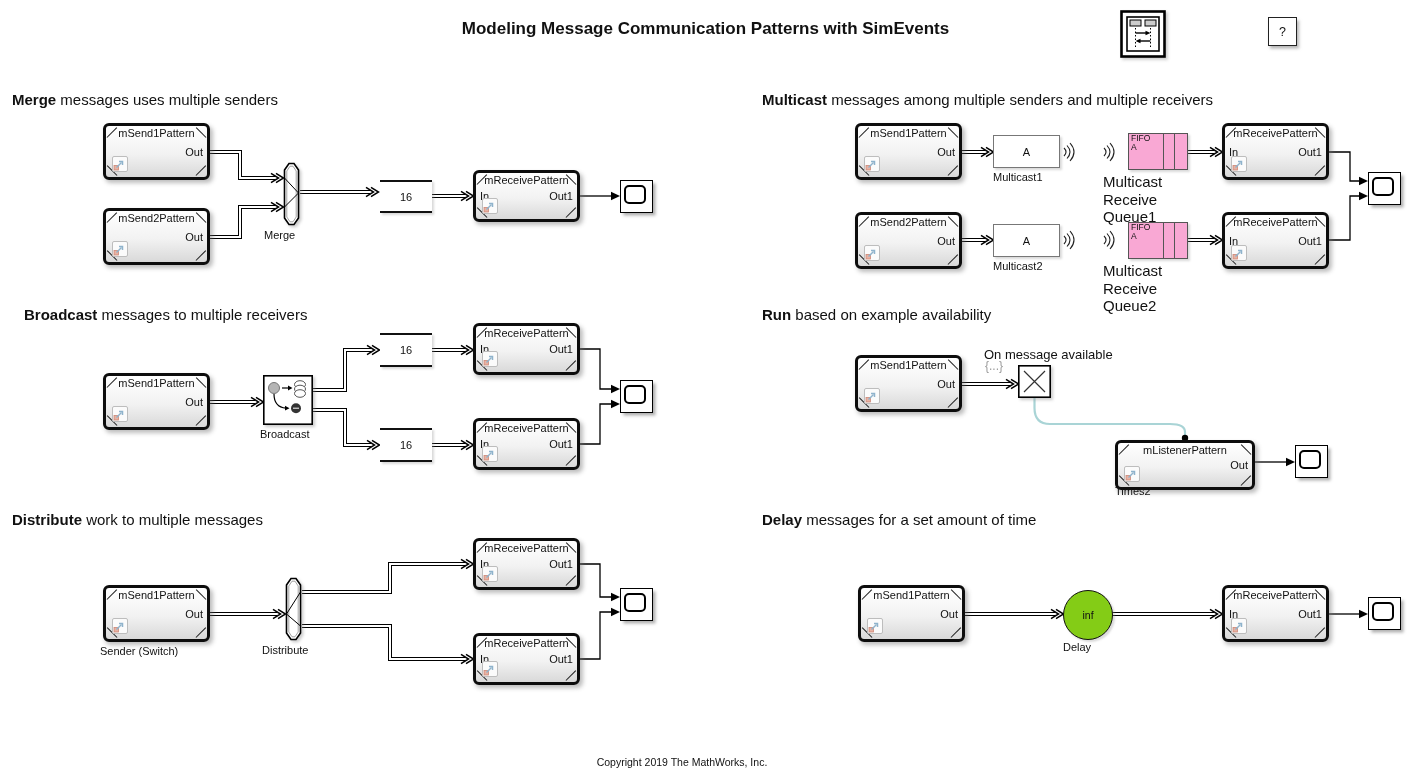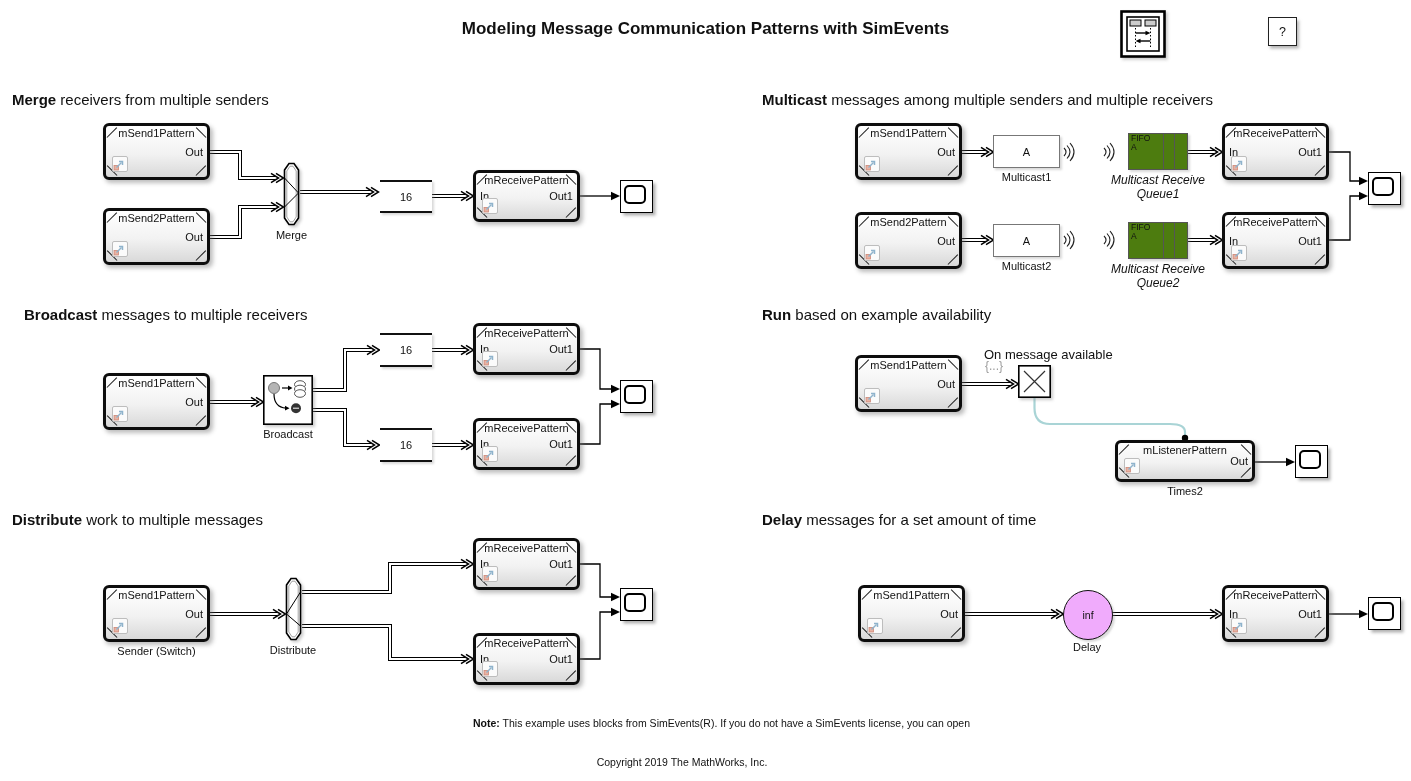--- a/index.html
+++ b/index.html
@@ -16,36 +16,36 @@
       box-shadow:2.5px 3px 4px rgba(110,110,110,.45);z-index:3;}
   .ss-title{position:absolute;top:1px;left:0;right:0;text-align:center;font-size:11px;}
   .pl{position:absolute;left:4px;top:50%;transform:translateY(-50%);font-size:11px;}
   .pr{position:absolute;right:4px;top:50%;transform:translateY(-50%);font-size:11px;}
   .nc{position:absolute;width:14px;height:1.4px;background:#1a1a1a;}
   .nc.tl{left:-1px;top:6px;transform:rotate(-45deg);}
   .nc.tr{right:-1px;top:6px;transform:rotate(45deg);}
   .nc.bl{left:-1px;bottom:6px;transform:rotate(45deg);}
   .nc.br{right:-1px;bottom:6px;transform:rotate(-45deg);}
   .badge{position:absolute;left:6px;bottom:5px;width:14px;height:14px;border:1px solid #bdbdbd;border-radius:2px;background:#fbfbfb;}
-  .blabel{position:absolute;font-size:11px;text-align:center;z-index:3;}
-  .blabel.sm{font-size:12px;line-height:1.18;font-style:italic;}
+  .blabel{position:absolute;font-size:11px;text-align:left;z-index:3;}
+  .blabel.sm{font-size:15px;line-height:1.18;}
   .equeue{position:absolute;border-top:2px solid #111;border-bottom:2px solid #111;background:#fff;
       display:flex;align-items:center;justify-content:center;font-size:11px;box-sizing:border-box;
       box-shadow:2px 2px 2px rgba(150,150,150,.35);z-index:3;}
   .abox{position:absolute;border:1.2px solid #777;background:#fff;display:flex;align-items:center;justify-content:center;
       font-size:11px;box-sizing:border-box;box-shadow:2px 2px 2px rgba(150,150,150,.35);z-index:3;}
-  .fifoq{position:absolute;border:1.2px solid #555;background:#4d7c0f;box-sizing:border-box;
+  .fifoq{position:absolute;border:1.2px solid #555;background:#f9a8d4;box-sizing:border-box;
       box-shadow:2px 2px 2px rgba(150,150,150,.35);z-index:3;padding-left:38px;}
   .fifoq .tag{position:absolute;left:2px;top:0;font-size:8.5px;line-height:1.1;}
   .fifoq .vl{position:absolute;top:0;bottom:0;width:1.2px;background:#555;}
   .scope{position:absolute;border:1.6px solid #000;background:#fff;box-sizing:border-box;
       box-shadow:2.5px 2.5px 3px rgba(110,110,110,.55);z-index:3;}
   .scope .scr{position:absolute;left:3px;top:4px;right:6px;bottom:8px;border:2px solid #000;border-radius:5px;}
   .icn{position:absolute;z-index:3;filter:drop-shadow(2px 2px 1.5px rgba(140,140,140,.45));}
-  .circle{position:absolute;border:1.4px solid #111;border-radius:50%;background:#f0abfc;display:flex;align-items:center;
+  .circle{position:absolute;border:1.4px solid #111;border-radius:50%;background:#84cc16;display:flex;align-items:center;
       justify-content:center;font-size:10.5px;box-shadow:2px 2px 2px rgba(150,150,150,.35);z-index:3;}
   .evtlabel{position:absolute;font-size:13px;z-index:3;white-space:nowrap;}
   .evtbadge{position:absolute;font-size:12px;color:#9c9c9c;z-index:3;}
   .helpbox{position:absolute;border:1.6px solid #222;background:#fff;display:flex;align-items:center;justify-content:center;
       font-size:12.5px;box-shadow:2px 2.5px 3px rgba(120,120,120,.55);z-index:3;}
   .note{position:absolute;font-size:10.5px;line-height:1.4;z-index:2;}
   .copyright{position:absolute;font-size:10.5px;text-align:center;z-index:2;}
 </style>
 </head>
 <body>
@@ -220,21 +220,21 @@
     <path d="M15.5,23 H26" stroke="#000" stroke-width="1.4" fill="none"></path>
       <path d="M25.5,20.7 L30.5,23 L25.5,25.3 Z" fill="#000"></path>
     <path d="M30.5,31 H20" stroke="#000" stroke-width="1.4" fill="none"></path>
       <path d="M20.5,28.7 L15.5,31 L20.5,33.3 Z" fill="#000"></path>
   </svg>
 </div>
 <div class="helpbox" style="left:1268px;top:17px;width:27px;height:27px;">
   <span>?</span>
 </div>
 
-<div class="heading" style="left:12px;top:91px;"><b>Merge</b><span> receivers from multiple senders</span></div>
+<div class="heading" style="left:12px;top:91px;"><b>Merge</b><span> messages uses multiple senders</span></div>
 <div class="heading" style="left:762px;top:91px;"><b>Multicast</b><span> messages among multiple senders and multiple receivers</span></div>
 <div class="heading" style="left:24px;top:306px;"><b>Broadcast</b><span> messages to multiple receivers</span></div>
 <div class="heading" style="left:762px;top:306px;"><b>Run</b><span> based on example availability</span></div>
 <div class="heading" style="left:12px;top:511px;"><b>Distribute</b><span> work to multiple messages</span></div>
 <div class="heading" style="left:762px;top:511px;"><b>Delay</b><span> messages for a set amount of time</span></div>
 
 <div class="ss" style="left:103px;top:123px;width:107px;height:57px;">
   <i class="nc tl"></i>
     <i class="nc tr"></i>
     <i class="nc bl"></i>
@@ -460,21 +460,21 @@
       </svg></div>
 </div>
 <div class="evtlabel" style="left:984px;top:347px;">On message available</div>
 <div class="evtbadge" style="left:985px;top:359px;">{...}</div>
 <div class="icn" style="left:1018px;top:365px;width:33px;height:33px;">
   <svg width="33" height="33" viewBox="0 0 33 33">
     <rect x="0.8" y="0.8" width="31.4" height="31.4" fill="#fff" stroke="#000" stroke-width="1.6"></rect>
     <path d="M6,6 L27,27 M27,6 L6,27" stroke="#333" stroke-width="1.2" fill="none"></path>
   </svg>
 </div>
-<div class="ss" style="left:1115px;top:440px;width:140px;height:42px;">
+<div class="ss" style="left:1115px;top:440px;width:140px;height:50px;">
   <i class="nc tl"></i>
     <i class="nc tr"></i>
     <i class="nc bl"></i>
     <i class="nc br"></i>
   <div class="ss-title">mListenerPattern</div>
   <div class="pr">Out</div>
   <div class="badge"><svg width="12" height="12" viewBox="0 0 12 12">
         <rect x="1" y="6.5" width="4.5" height="4.5" fill="#e8b2a3" stroke="#cc8877" stroke-width="0.8"></rect>
         <path d="M3.5,8.5 L8.5,3.5" stroke="#8fb3cc" stroke-width="1.5" fill="none"></path>
         <path d="M6,2.5 h3.5 v3.5" fill="none" stroke="#8fb3cc" stroke-width="1.5"></path>
@@ -568,15 +568,15 @@
         <rect x="1" y="6.5" width="4.5" height="4.5" fill="#e8b2a3" stroke="#cc8877" stroke-width="0.8"></rect>
         <path d="M3.5,8.5 L8.5,3.5" stroke="#8fb3cc" stroke-width="1.5" fill="none"></path>
         <path d="M6,2.5 h3.5 v3.5" fill="none" stroke="#8fb3cc" stroke-width="1.5"></path>
       </svg></div>
 </div>
 <div class="scope" style="left:1368px;top:597px;width:33px;height:33px;">
     <div class="scr"></div>
   </div>
 
 <div class="note" style="left:473px;top:716px;width:500px;">
-  <span><b>Note:</b><span> This example uses blocks from SimEvents(R). If you do not have a SimEvents license, you can open</span></span><br>
+  <br>
 </div>
 <div class="copyright" style="left:432px;top:756px;width:500px;">Copyright 2019 The MathWorks, Inc.</div>
 
 </body></html>

